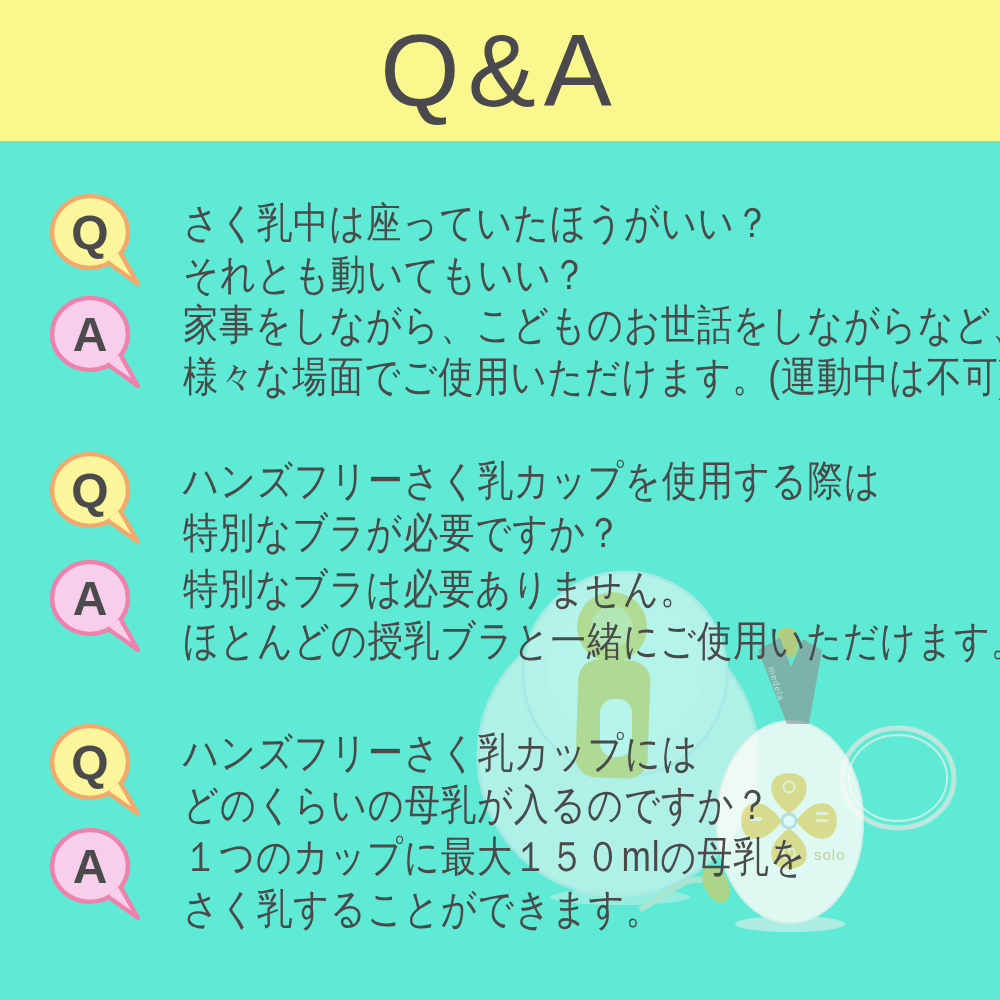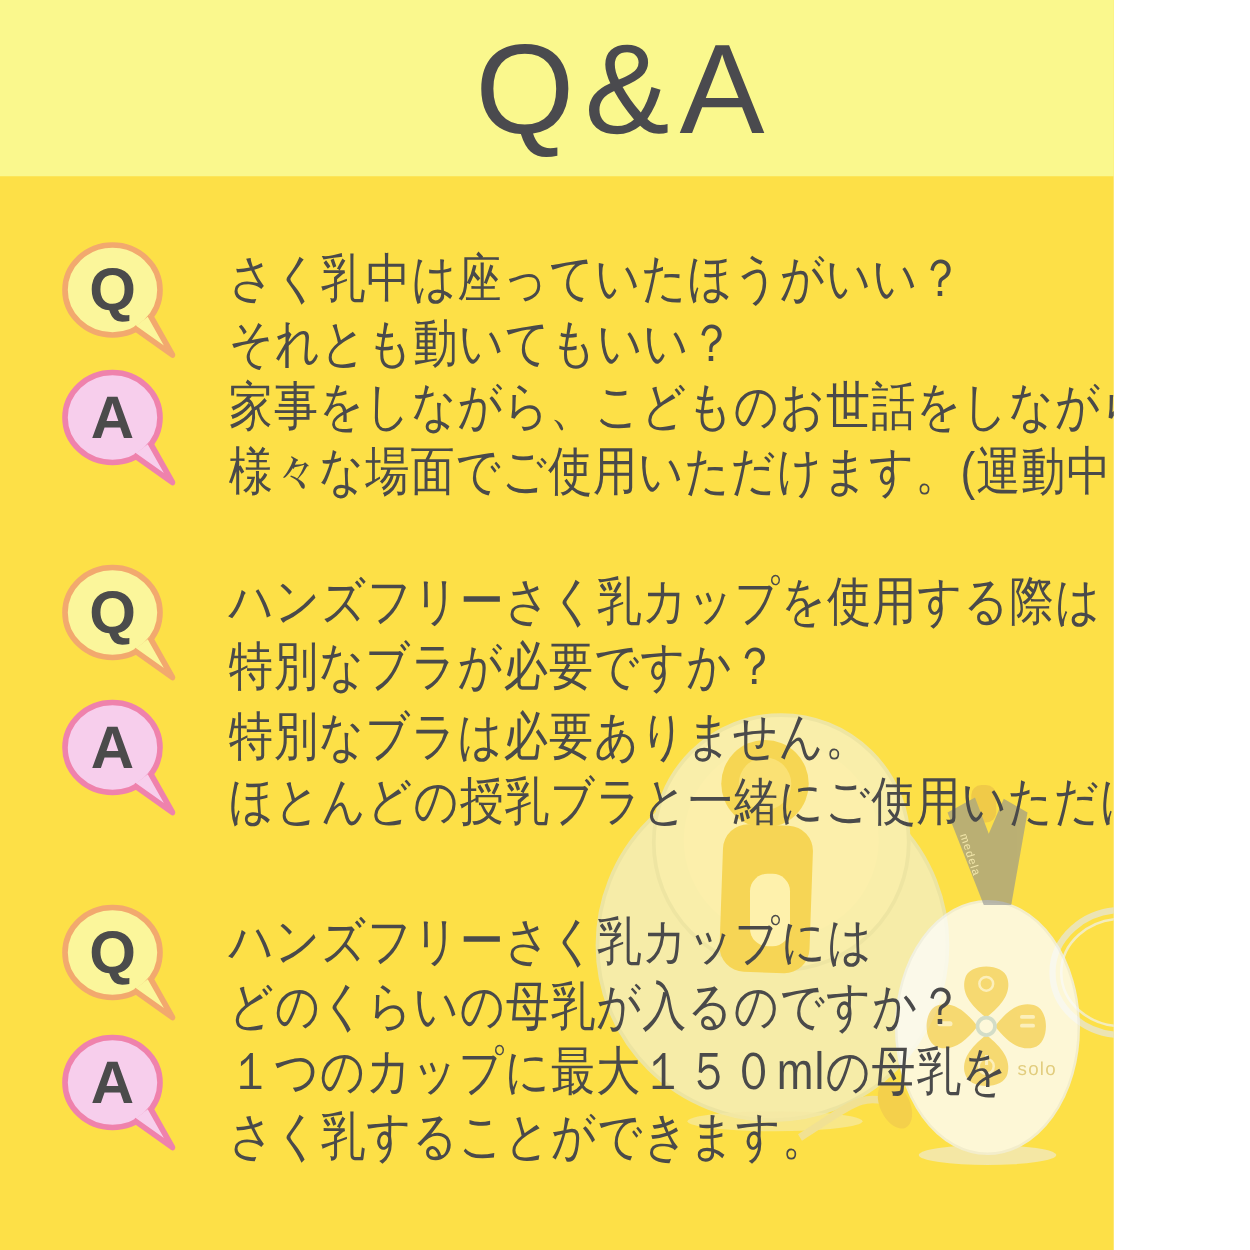--- a/index.html
+++ b/index.html
@@ -3,21 +3,21 @@
 <meta charset="utf-8">
 <style>
   :root{
     --header-bg:#FAF88D; --header-text:#4A4A4E; --body-text:#4A4A4A;
     --q-fill:#FBF69B; --q-border:#F2A96E; --a-fill:#F7CEEC; --a-border:#EF82AC;
     --letter:#4B4B4B;
   }
   *{margin:0;padding:0;box-sizing:border-box;}
   html,body{background:#fff;}
   .canvas{
-    position:relative;width:891px;height:1000px;background:#fde047;overflow:hidden;
+    position:relative;width:1000px;height:1000px;background:#5eead4;overflow:hidden;
     font-family:"Liberation Sans","DejaVu Sans",sans-serif;color:var(--body-text);
   }
   .banner{
     position:absolute;left:0;top:0;width:1000px;height:141px;
     background:var(--header-bg);display:flex;align-items:center;justify-content:center;
   }
   .banner h1{
     font-size:102px;font-weight:400;letter-spacing:8px;color:var(--header-text);line-height:1;
   }
   .product-bg{position:absolute;left:460px;top:560px;width:540px;height:440px;}

